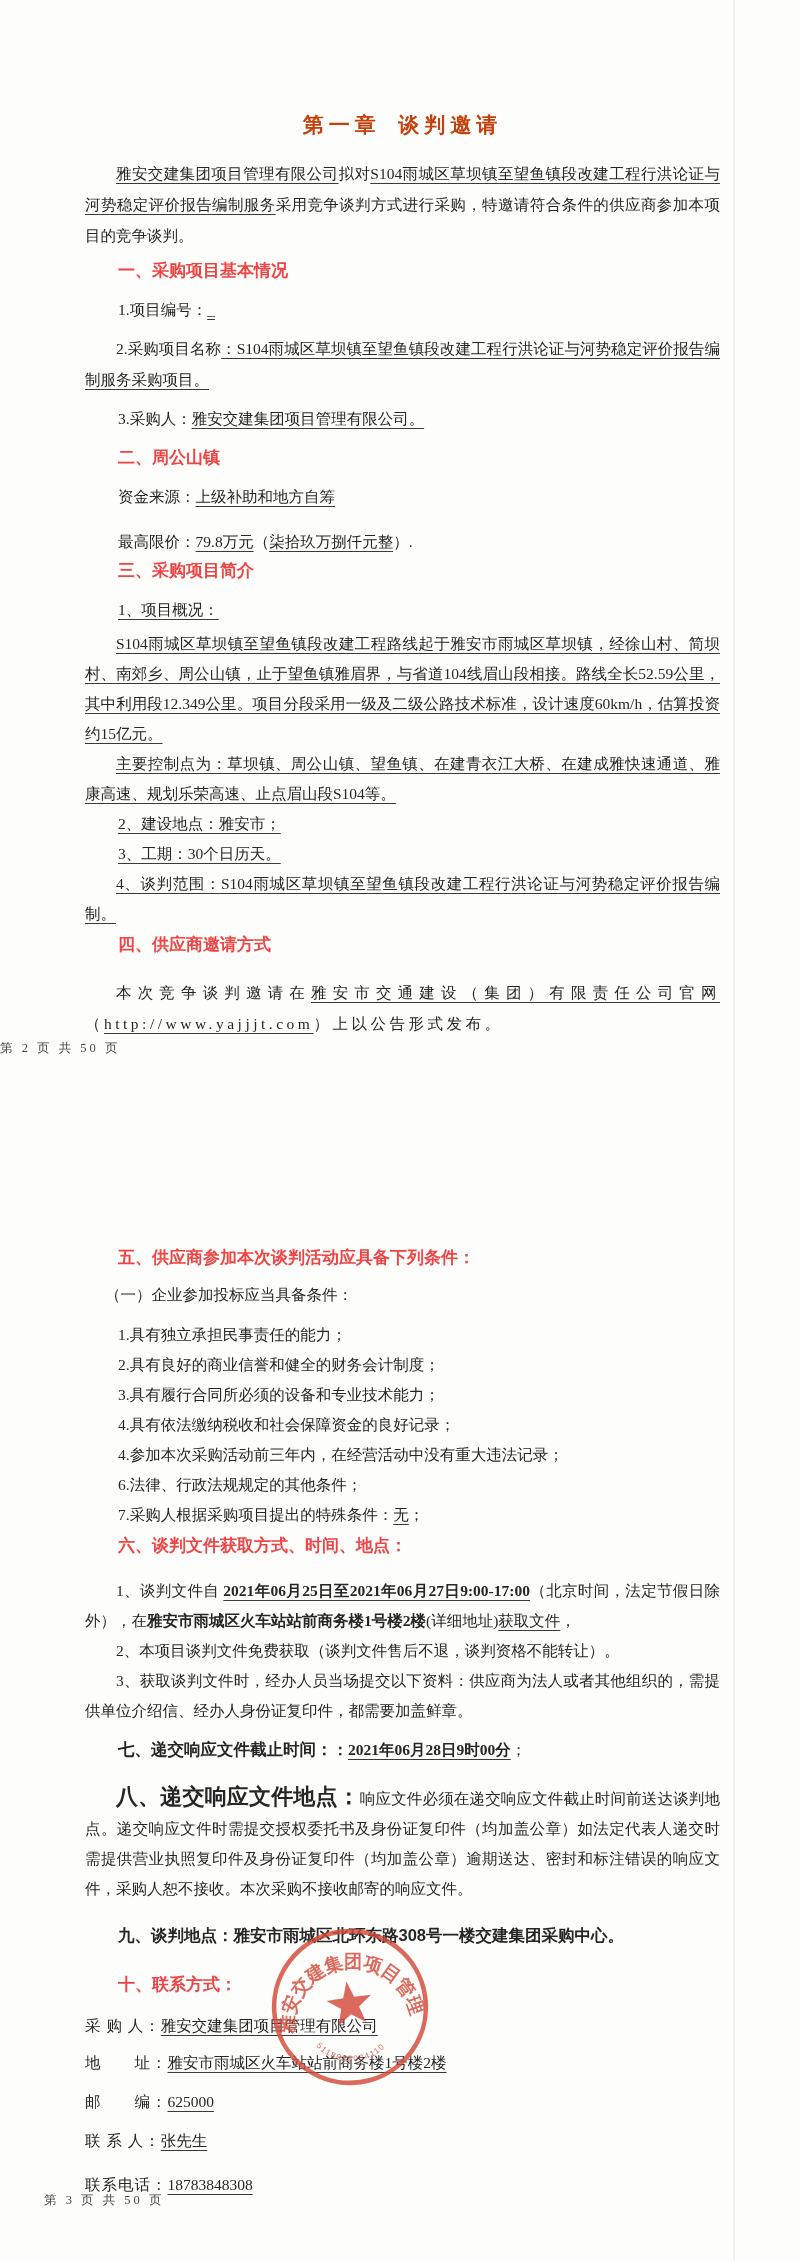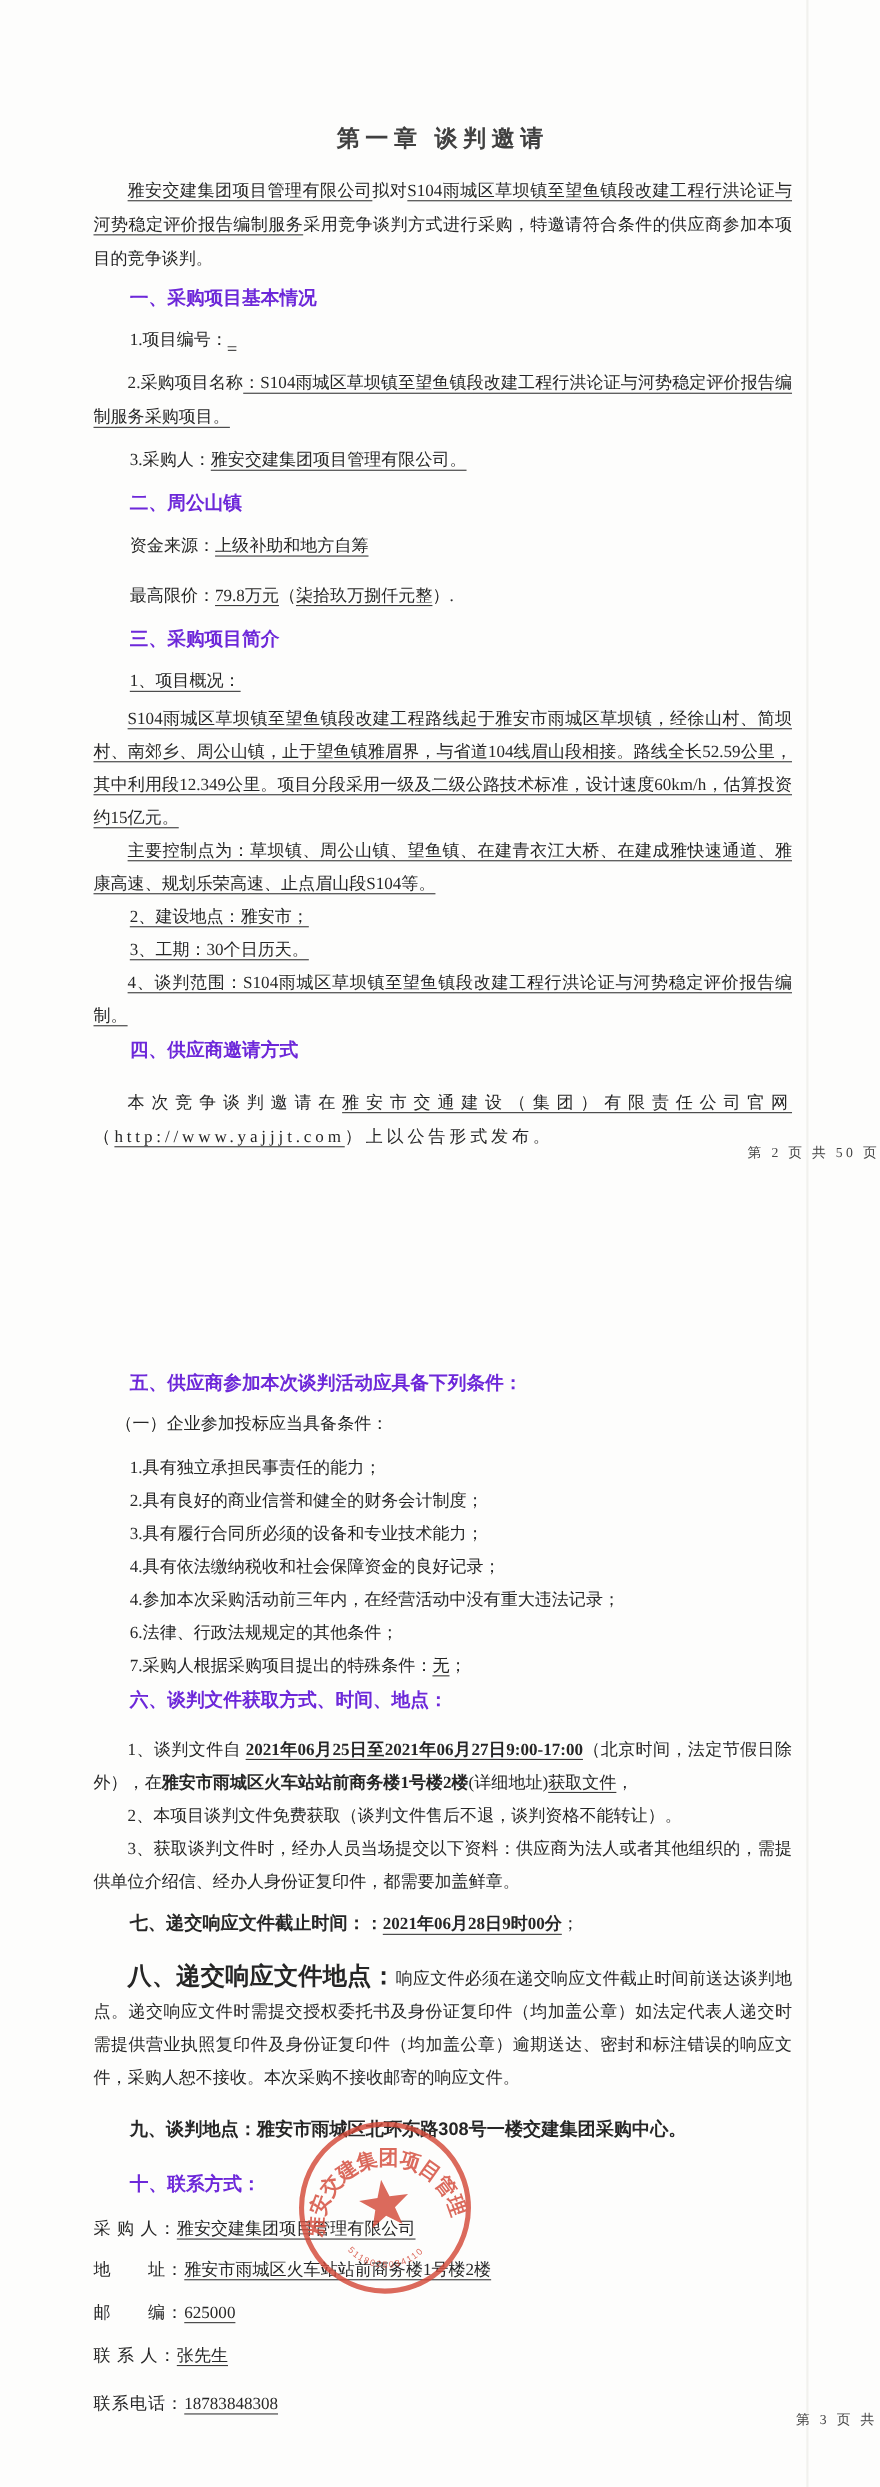--- a/index.html
+++ b/index.html
@@ -2,33 +2,33 @@
 <html><head>
 <meta charset="utf-8">
 <style>
   html,body{margin:0;padding:0;background:#ffffff;}
   #doc{position:relative;width:800px;height:2261px;background:#fdfdfc;overflow:hidden;
        font-family:"Liberation Serif","DejaVu Serif",serif;color:#262626;}
   .scan-edge{position:absolute;left:733px;top:0;width:2px;height:2261px;background:#f1f1ee;}
   .page{position:absolute;left:0;width:800px;}
   .content{padding-left:85px;padding-right:80px;}
   p{margin:0;}
-  .doc-title{font-family:Liberation Sans, sans-serif;font-weight:bold;
-             font-size:21px;line-height:30px;text-align:center;letter-spacing:5px;color:#404040;}
+  .doc-title{font-family:Liberation Mono, monospace;font-weight:bold;
+             font-size:21px;line-height:30px;text-align:center;letter-spacing:5px;color:#c2410c;}
   .sec-h{font-family:"Liberation Sans","DejaVu Sans",sans-serif;font-weight:bold;
-         font-size:17px;line-height:28px;padding-left:33px;color:#6d28d9;}
+         font-size:17px;line-height:28px;padding-left:33px;color:#ef4444;}
   .para{font-size:15.5px;line-height:31px;text-align:justify;text-indent:2em;}
   .para.tight{line-height:30px;}
   .line{font-size:15.5px;line-height:30px;padding-left:33px;}
   .flush{padding-left:0;}
   .u{text-decoration:underline;text-decoration-thickness:1px;text-underline-offset:4px;text-decoration-color:#3a3a3a;}
   .b{font-weight:bold;}
   .hei{font-family:"Liberation Sans","DejaVu Sans",sans-serif;}
   .lsp{letter-spacing:3.5px;}
-  .footer{position:absolute;left:0;width:800px;text-align:right;font-size:12.5px;
+  .footer{position:absolute;left:0;width:800px;text-align:left;font-size:12.5px;
           color:#454545;letter-spacing:3px;}
   .contact{font-size:15.5px;line-height:30px;}
   .contact .label{letter-spacing:1px;}
   .seal{position:absolute;left:268px;top:1925px;width:164px;height:164px;
         transform:rotate(-8deg);opacity:0.82;pointer-events:none;}
 </style>
 </head>
 <body>
 
 <div id="doc">
@@ -47,21 +47,21 @@
       <p class="para" style="margin-top:8px;"><span>2.采购项目名称</span><span class="u">：S104雨城区草坝镇至望鱼镇段改建工程行洪论证与河势稳定评价报告编制服务采购项目。</span></p>
 
       <p class="line" style="margin-top:9px;"><span>3.采购人：</span><span class="u">雅安交建集团项目管理有限公司。</span></p>
 
       <p class="sec-h" style="margin-top:10px;">二、周公山镇</p>
 
       <p class="line" style="margin-top:10px;"><span>资金来源：</span><span class="u">上级补助和地方自筹</span></p>
 
       <p class="line" style="margin-top:15px;"><span>最高限价：</span><span class="u">79.8万元</span><span>（</span><span class="u">柒拾玖万捌仟元整</span><span>）.</span></p>
 
-      <p class="sec-h" style="margin-top:10px;">三、采购项目简介</p>
+      <p class="sec-h" style="margin-top:0;">三、采购项目简介</p>
 
       <p class="line" style="margin-top:10px;"><span class="u">1、项目概况：</span></p>
 
       <p class="para tight" style="margin-top:4px;"><span class="u">S104雨城区草坝镇至望鱼镇段改建工程路线起于雅安市雨城区草坝镇，经徐山村、简坝村、南郊乡、周公山镇，止于望鱼镇雅眉界，与省道104线眉山段相接。路线全长52.59公里，其中利用段12.349公里。项目分段采用一级及二级公路技术标准，设计速度60km/h，估算投资约15亿元。</span></p>
 
       <p class="para tight"><span class="u">主要控制点为：草坝镇、周公山镇、望鱼镇、在建青衣江大桥、在建成雅快速通道、雅康高速、规划乐荣高速、止点眉山段S104等。</span></p>
 
       <p class="line"><span class="u">2、建设地点：雅安市；</span></p>
 
       <p class="line"><span class="u">3、工期：30个日历天。</span></p>

